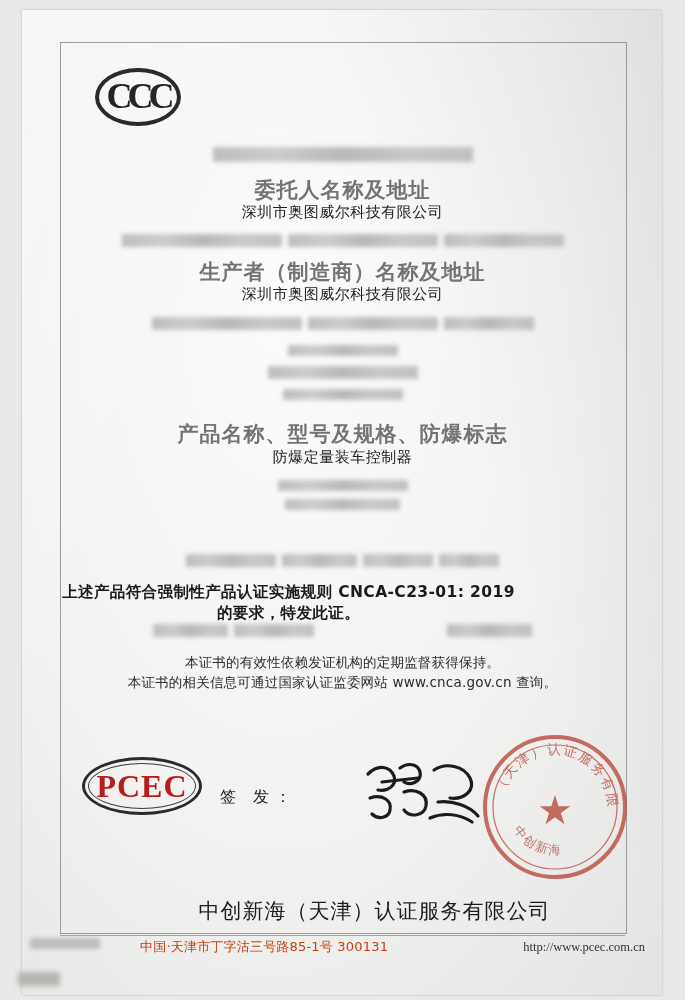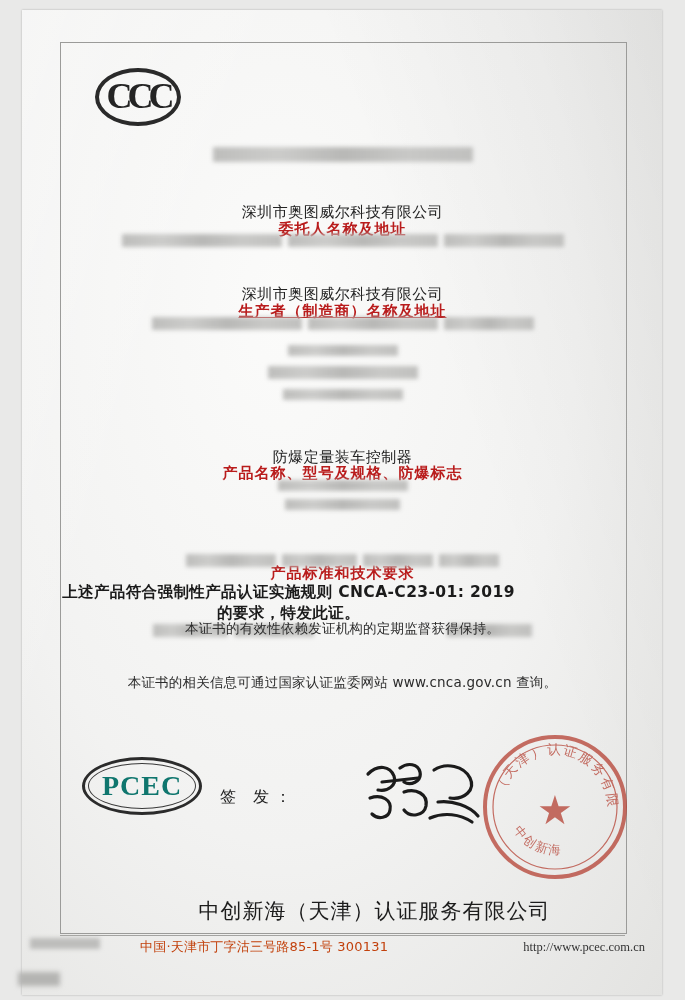--- a/index.html
+++ b/index.html
@@ -112,25 +112,24 @@
 
   
   .row {
     position: absolute;
     width: 565px;
     text-align: center;
     left: 0;
   }
   .label {
     font-family: "DejaVu Sans", sans-serif;
-    font-size: 15px;
+    font-size: 21px;
     font-weight: bold;
-    color: #b91c1c;
+    color: #737373;
     letter-spacing: 1px;
-    margin-top: 44px;
   }
   .value {
     font-family: "DejaVu Sans", sans-serif;
     font-size: 15px;
     color: #232323;
     letter-spacing: 0.5px;
   }
 
   
   .redact {
@@ -197,24 +196,24 @@
     border-radius: 50%;
     box-sizing: border-box;
   }
   .pcec .txt {
     position: absolute;
     left: 0;
     top: 13px;
     width: 120px;
     text-align: center;
     font-family: "Liberation Serif", serif;
-    font-size: 28px;
+    font-size: 32px;
     font-weight: bold;
     letter-spacing: 1px;
-    color: #0f766e;
+    color: #b91c1c;
     line-height: 32px;
   }
 
   
   .sig-label {
     position: absolute;
     left: 160px;
     top: 745px;
     font-family: "DejaVu Sans", sans-serif;
     font-size: 16px;
@@ -317,21 +316,21 @@
     <div class="row" style="top:102px;">
       <span class="redact tall" style="width:260px;"></span>
     </div>
 
     <div class="row label" style="top:134px;">委托人名称及地址</div>
     <div class="row value" style="top:161px;">深圳市奥图威尔科技有限公司</div>
     <div class="row" style="top:188px;">
       <span class="redact" style="width:160px;"></span><span class="redact" style="width:150px;"></span><span class="redact" style="width:120px;"></span>
     </div>
 
-    <div class="row label" style="top:216px;text-decoration:underline;">生产者（制造商）名称及地址</div>
+    <div class="row label" style="top:216px;">生产者（制造商）名称及地址</div>
     <div class="row value" style="top:243px;">深圳市奥图威尔科技有限公司</div>
     <div class="row" style="top:271px;">
       <span class="redact" style="width:150px;"></span><span class="redact" style="width:130px;"></span><span class="redact" style="width:90px;"></span>
     </div>
 
     <div class="row" style="top:298px;">
       <span class="redact short" style="width:110px;"></span>
     </div>
     <div class="row" style="top:320px;">
       <span class="redact" style="width:150px;"></span>
@@ -342,32 +341,31 @@
 
     <div class="row label" style="top:378px;">产品名称、型号及规格、防爆标志</div>
     <div class="row value" style="top:406px;">防爆定量装车控制器</div>
     <div class="row" style="top:433px;">
       <span class="redact short" style="width:130px;"></span>
     </div>
     <div class="row" style="top:452px;">
       <span class="redact short" style="width:115px;"></span>
     </div>
 
-    <div class="row label" style="top:478px;">产品标准和技术要求</div>
     <div class="row" style="top:508px;">
       <span class="redact" style="width:90px;"></span><span class="redact" style="width:75px;"></span><span class="redact" style="width:70px;"></span><span class="redact" style="width:60px;"></span>
     </div>
 
     <div class="statement">上述产品符合强制性产品认证实施规则 CNCA-C23-01: 2019 的要求，特发此证。</div>
 
     <div class="row" style="top:578px;">
       <span class="redact" style="width:75px;"></span><span class="redact" style="width:80px;"></span><span class="redact" style="width:85px;margin-left:130px;"></span>
     </div>
 
-    <div class="note" style="top:578px;font-family:Liberation Mono, monospace;">本证书的有效性依赖发证机构的定期监督获得保持。</div>
+    <div class="note" style="top:612px;font-family:Liberation Mono, monospace;">本证书的有效性依赖发证机构的定期监督获得保持。</div>
     <div class="note" style="top:632px;">本证书的相关信息可通过国家认证监委网站 www.cnca.gov.cn 查询。</div>
 
     <div class="pcec">
       <div class="oval"></div>
       <div class="oval2"></div>
       <div class="txt">PCEC</div>
     </div>
 
     <div class="sig-label">签  发：</div>
     <div class="sig-scribble">

